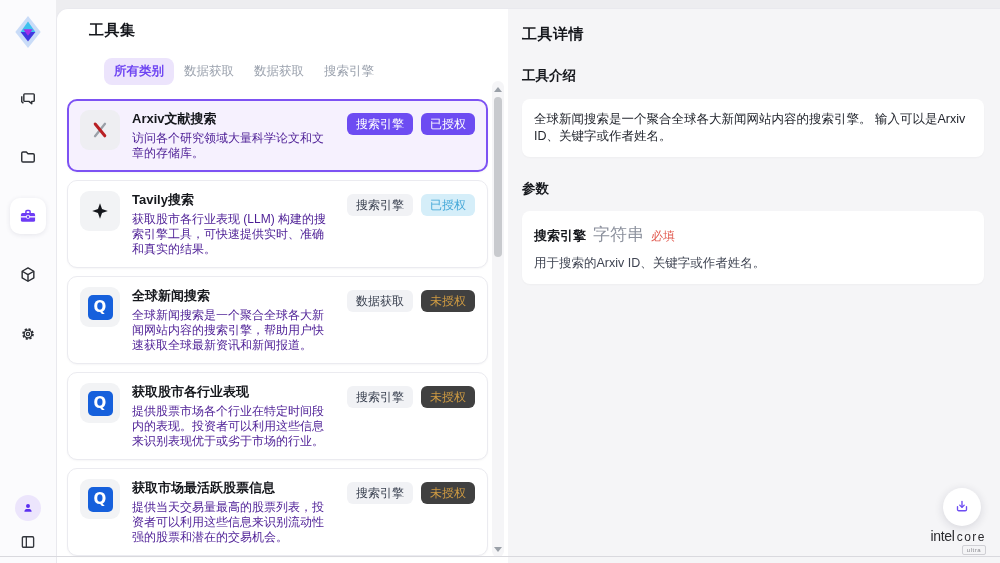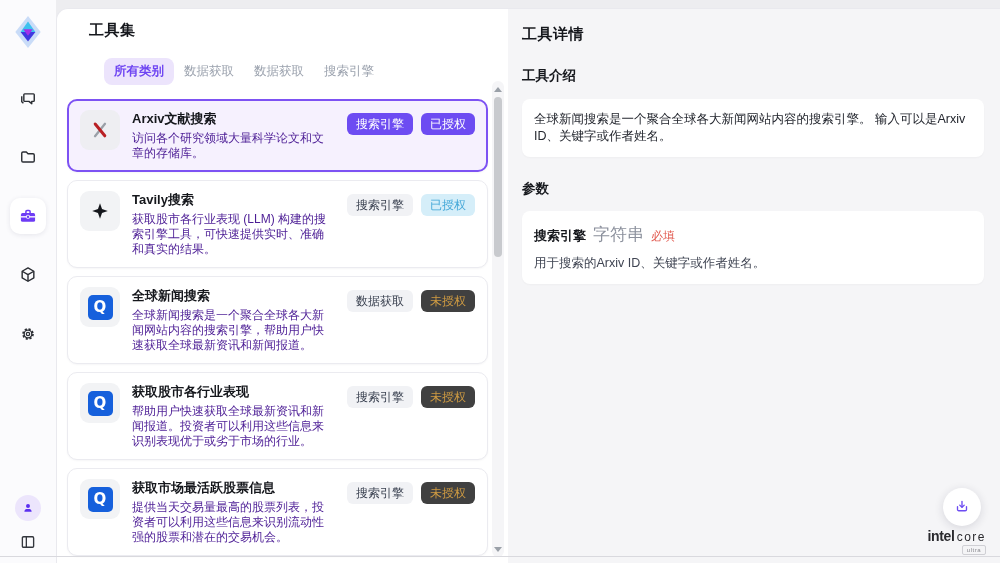--- a/index.html
+++ b/index.html
@@ -103,21 +103,21 @@
   .dl-btn {
     position:absolute; right:19px; bottom:37px; width:38px; height:38px; border-radius:50%;
     background:#fff; border:none; box-shadow:0 2px 10px rgba(30,30,60,.14);
     display:flex; align-items:center; justify-content:center; cursor:pointer; z-index:9;
   }
   .intel-logo {
     position:absolute; right:14px; bottom:8px; z-index:9;
     display:flex; flex-direction:column; align-items:flex-end; line-height:1;
   }
   .intel-row { display:flex; align-items:baseline; gap:2px; color:#2a2a2e; }
-  .intel-word { font-size:14px; font-weight:700; letter-spacing:-.3px; }
+  .intel-word { font-size:14px; font-weight:400; letter-spacing:-.3px; }
   .core-word { font-size:12px; font-weight:500; letter-spacing:1.5px; }
   .ultra-badge {
     margin-top:2px; font-size:6px; letter-spacing:.5px; color:#8a8a90;
     border:1px solid #cfcfd4; border-radius:2px; padding:1px 4px; background:#f4f4f6;
   }
 
   .bottom-line { position:absolute; left:0; right:0; top:556px; height:1px; background:#d9d9de; z-index:10; }
 </style>
 </head>
 <body>
@@ -239,21 +239,21 @@
       <span class="badge gray">数据获取</span>
       <span class="badge yellow">未授权</span>
     </div>
   </div>
         <div class="card">
     <div class="card-icon">
             <div class="blueq">Q</div>
           </div>
     <div class="card-main">
       <div class="card-title">获取股市各行业表现</div>
-      <div class="card-desc">帮助用户快速获取全球最新资讯和新闻报道。投资者可以利用这些信息来识别表现优于或劣于市场的行业。</div>
+      <div class="card-desc">提供股票市场各个行业在特定时间段内的表现。投资者可以利用这些信息来识别表现优于或劣于市场的行业。</div>
     </div>
     <div class="card-badges">
       <span class="badge gray">搜索引擎</span>
       <span class="badge yellow">未授权</span>
     </div>
   </div>
         <div class="card">
     <div class="card-icon">
             <div class="blueq">Q</div>
           </div>

